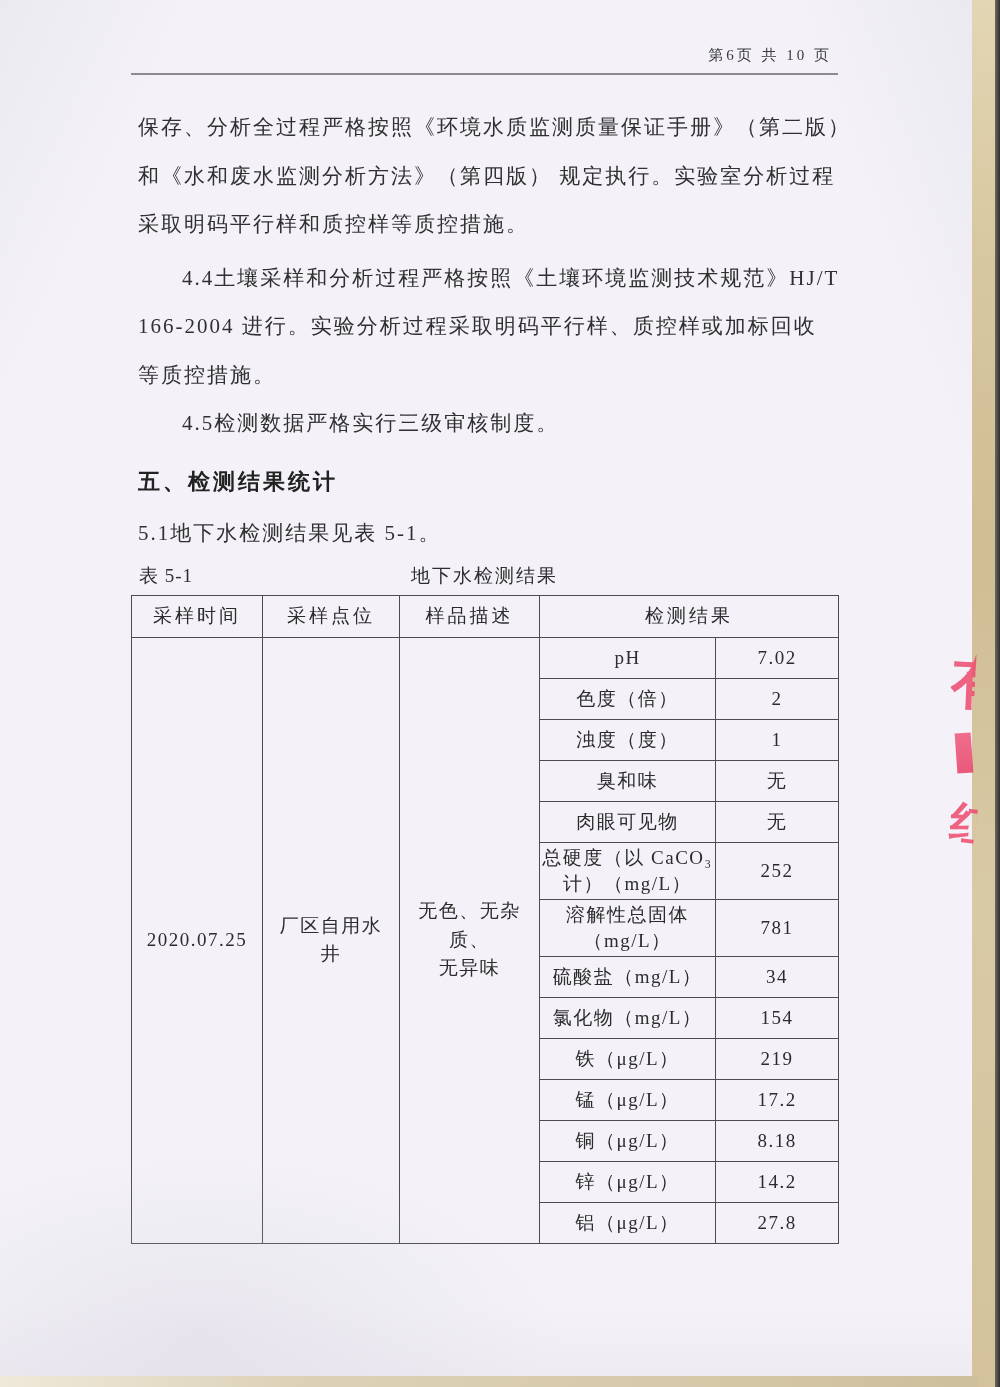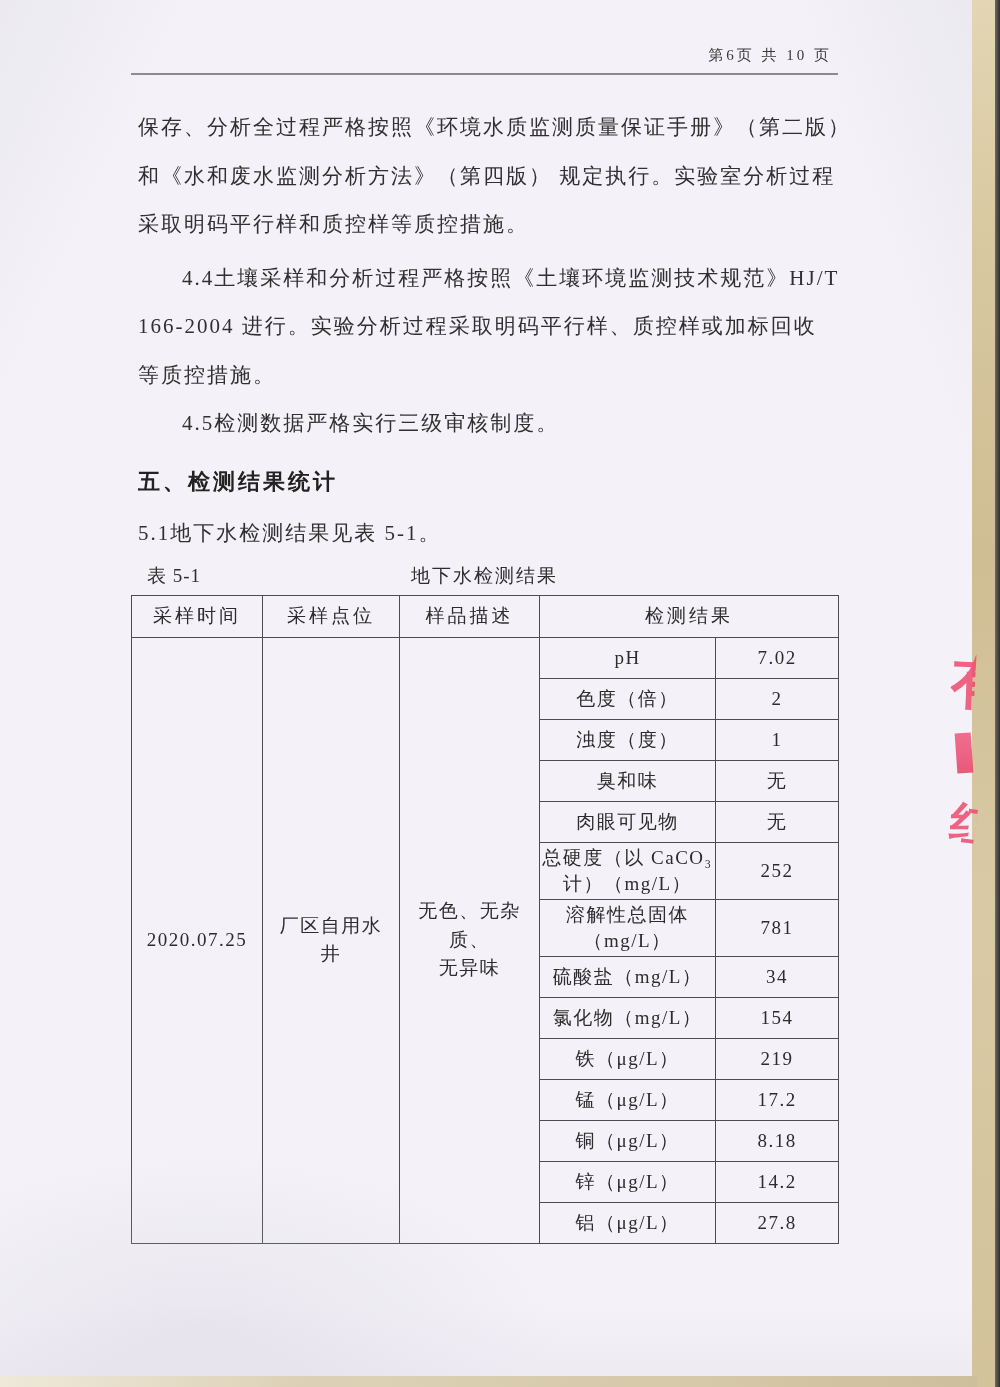--- a/index.html
+++ b/index.html
@@ -88,21 +88,21 @@
   }
   
   .table-caption{
     position:relative;
     width:707px;
     margin-left:131px;
     height:32px;
     font-size:19px;
     letter-spacing:1px;
   }
-  .caption-label{position:absolute;left:8px;top:0;margin-left:8px;}
+  .caption-label{position:absolute;left:8px;top:0;}
   .caption-title{display:block;text-align:center;letter-spacing:2px;}
   
   table.results{
     margin-left:131px;
     width:707px;
     border-collapse:collapse;
     table-layout:fixed;
     font-size:19px;
     color:#2c2c2c;
   }

